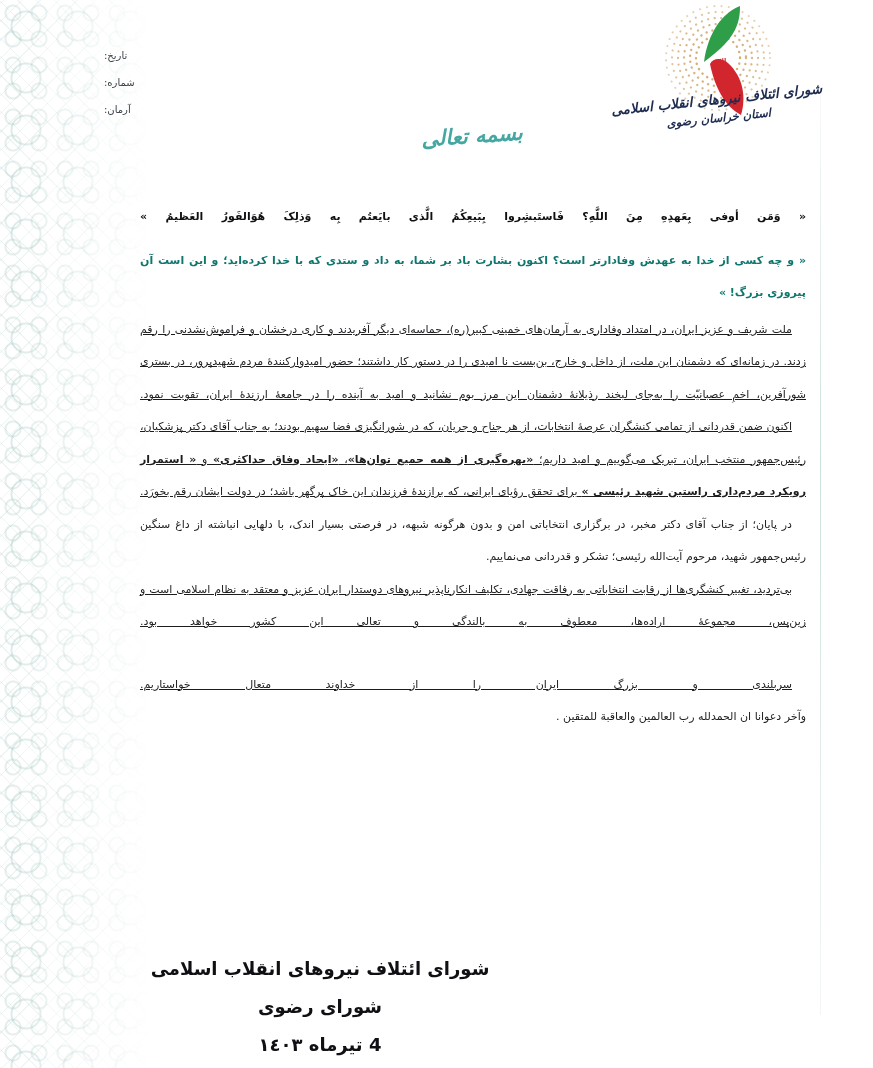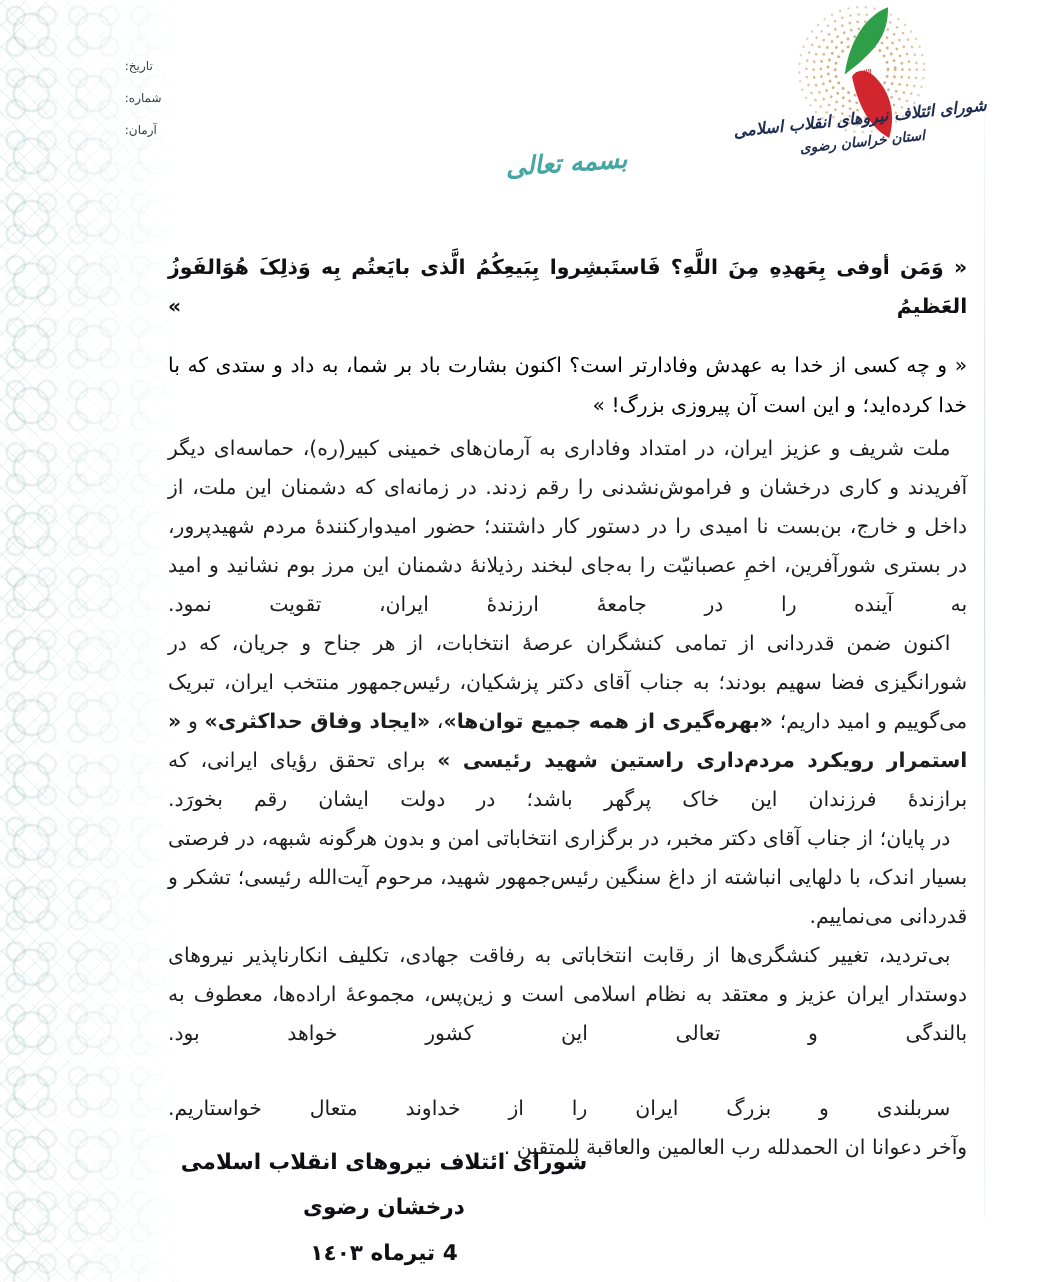--- a/index.html
+++ b/index.html
@@ -43,26 +43,26 @@
   .orgname .l2{font-size:11.5px;line-height:16px;}
   
   .besmele{
     position:absolute;left:382px;top:124px;width:180px;text-align:center;
     color:#44a7a1;font-size:21px;font-weight:700;font-style:italic;
     transform:rotate(-4deg);
   }
   
   .letter{
     position:absolute;left:140px;top:190px;width:666px;
-    direction:rtl;color:#1d1d1f;font-size:17px;line-height:32.5px;
+    direction:rtl;color:#1d1d1f;font-size:11px;line-height:32.5px;
   }
   .verse{font-weight:700;color:#101014;text-align:justify;text-align-last:justify;}
-  .verse2{font-weight:400;color:#000000;text-align:justify;margin-bottom:4px;}
+  .verse2{font-weight:700;color:#0f766e;text-align:justify;margin-bottom:4px;}
   .p{text-align:justify;text-indent:14px;margin:0;}
-  .p.stretch{text-align-last:justify;}
+  .p.stretch{text-align-last:justify;text-decoration:underline;}
   .p .b{font-weight:700;}
   .closing{margin-top:30px;}
   .noindent{text-indent:0;}
   
   .signature{
     position:absolute;left:140px;top:950px;width:360px;
     direction:rtl;text-align:center;color:#101014;
     font-weight:700;font-size:18px;line-height:38px;
   }
 </style>
@@ -113,15 +113,15 @@
   <p class="p">در پایان؛ از جناب آقای دکتر مخبر، در برگزاری انتخاباتی امن و بدون هرگونه شبهه، در فرصتی بسیار اندک، با دلهایی انباشته از داغ سنگین رئیس‌جمهور شهید، مرحوم آیت‌الله رئیسی؛ تشکر و قدردانی می‌نماییم.</p>
 
   <p class="p stretch">بی‌تردید، تغییر کنشگری‌ها از رقابت انتخاباتی به رفاقت جهادی، تکلیف انکارناپذیر نیروهای دوستدار ایران عزیز و معتقد به نظام اسلامی است و زین‌پس، مجموعهٔ اراده‌ها، معطوف به بالندگی و تعالی این کشور خواهد بود.</p>
 
   <p class="p stretch closing">سربلندی و بزرگ ایران را از خداوند متعال خواستاریم.</p>
   <p class="p noindent">وآخر دعوانا ان الحمدلله رب العالمین والعاقبة للمتقین .</p>
 </div>
 
 <div class="signature">
   <div>شورای ائتلاف نیروهای انقلاب اسلامی</div>
-  <div>درخشان رضوی</div>
+  <div>شورای رضوی</div>
   <div>4 تیرماه ١٤٠٣</div>
 </div>
 
 </body></html>

